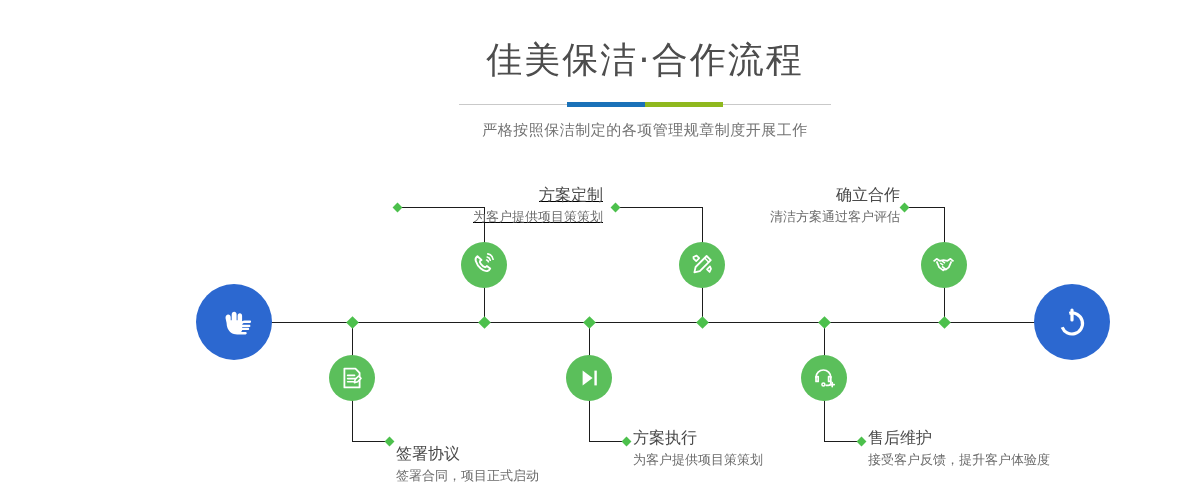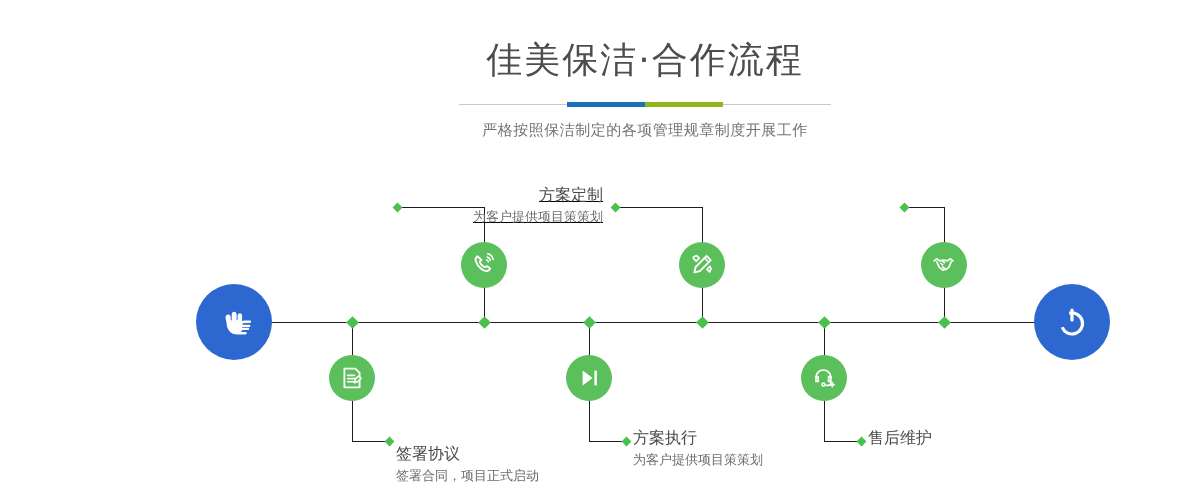--- a/index.html
+++ b/index.html
@@ -141,20 +141,24 @@
   <div class="node" style="left:877px;top:242px;">
     <span>
       <svg width="26" height="26" viewBox="0 0 26 26">
         <path fill="none" stroke="#ffffff" stroke-width="1.7" stroke-linejoin="round" d="M2.6 9.4l3.0-2.6 3.0 2.0 3.9-0.6 4.0 0.6 3.0-2.0 3.0 2.6"></path>
         <path fill="none" stroke="#ffffff" stroke-width="1.7" stroke-linejoin="round" d="M5.6 9.4l2.6 6.0 4.0 3.0 2.0-1.4-3.2-2.6"></path>
         <path fill="none" stroke="#ffffff" stroke-width="1.7" stroke-linejoin="round" d="M20.4 9.4l-2.6 6.0-3.6 2.6"></path>
         <path fill="none" stroke="#ffffff" stroke-width="1.5" d="M9.2 11.0l3.0 2.2M11.0 9.0l3.0 2.2"></path>
       </svg>
     </span>
   </div>
+  <div class="lab right" style="right:338px;top:185px;">
+    <div class="t">确立合作</div>
+    <div class="d">清洁方案通过客户评估</div>
+  </div>
   <div class="dia" style="left:896px;top:318px;"></div>
 
   <div class="ln-v" style="left:308px;top:322px;height:34px;"></div>
   <div class="ln-v" style="left:308px;top:400px;height:42px;"></div>
   <div class="ln-h" style="left:308px;top:441px;width:36px;"></div>
   <div class="dia dia-sm" style="left:342px;top:438px;"></div>
   <div class="node" style="left:285px;top:355px;">
     <span>
       <svg width="26" height="26" viewBox="0 0 26 26">
         <path fill="none" stroke="#ffffff" stroke-width="1.8" stroke-linejoin="round" d="M5.4 3.6h11.0l4.2 4.2v14.6H5.4z"></path>
@@ -197,16 +201,17 @@
         <path fill="none" stroke="#ffffff" stroke-width="1.7" stroke-linecap="round" d="M5.0 12.4a7.4 7.4 0 0 1 14.8 0"></path>
         <path fill="none" stroke="#ffffff" stroke-width="1.7" stroke-linejoin="round" d="M5.0 11.6h2.2v4.8H5.0zM17.6 11.6h2.2v4.8h-2.2z"></path>
         <path fill="none" stroke="#ffffff" stroke-width="1.6" stroke-linecap="round" d="M19.8 16.4v1.6c0 1.4-1.2 2.4-2.6 2.4h-2.0"></path>
         <circle cx="12.4" cy="19.6" r="1.5" fill="none" stroke="#ffffff" stroke-width="1.5"></circle>
         <path fill="none" stroke="#ffffff" stroke-width="1.7" stroke-linecap="round" d="M19.2 19.6h4.0M21.2 17.6v4.0"></path>
       </svg>
     </span>
   </div>
   <div class="lab left" style="left:824px;top:428px;">
     <div class="t">售后维护</div>
+    <div class="d">接受客户反馈，提升客户体验度</div>
   </div>
   <div class="dia" style="left:776px;top:318px;"></div>
 
 </div>
 
 </body></html>

